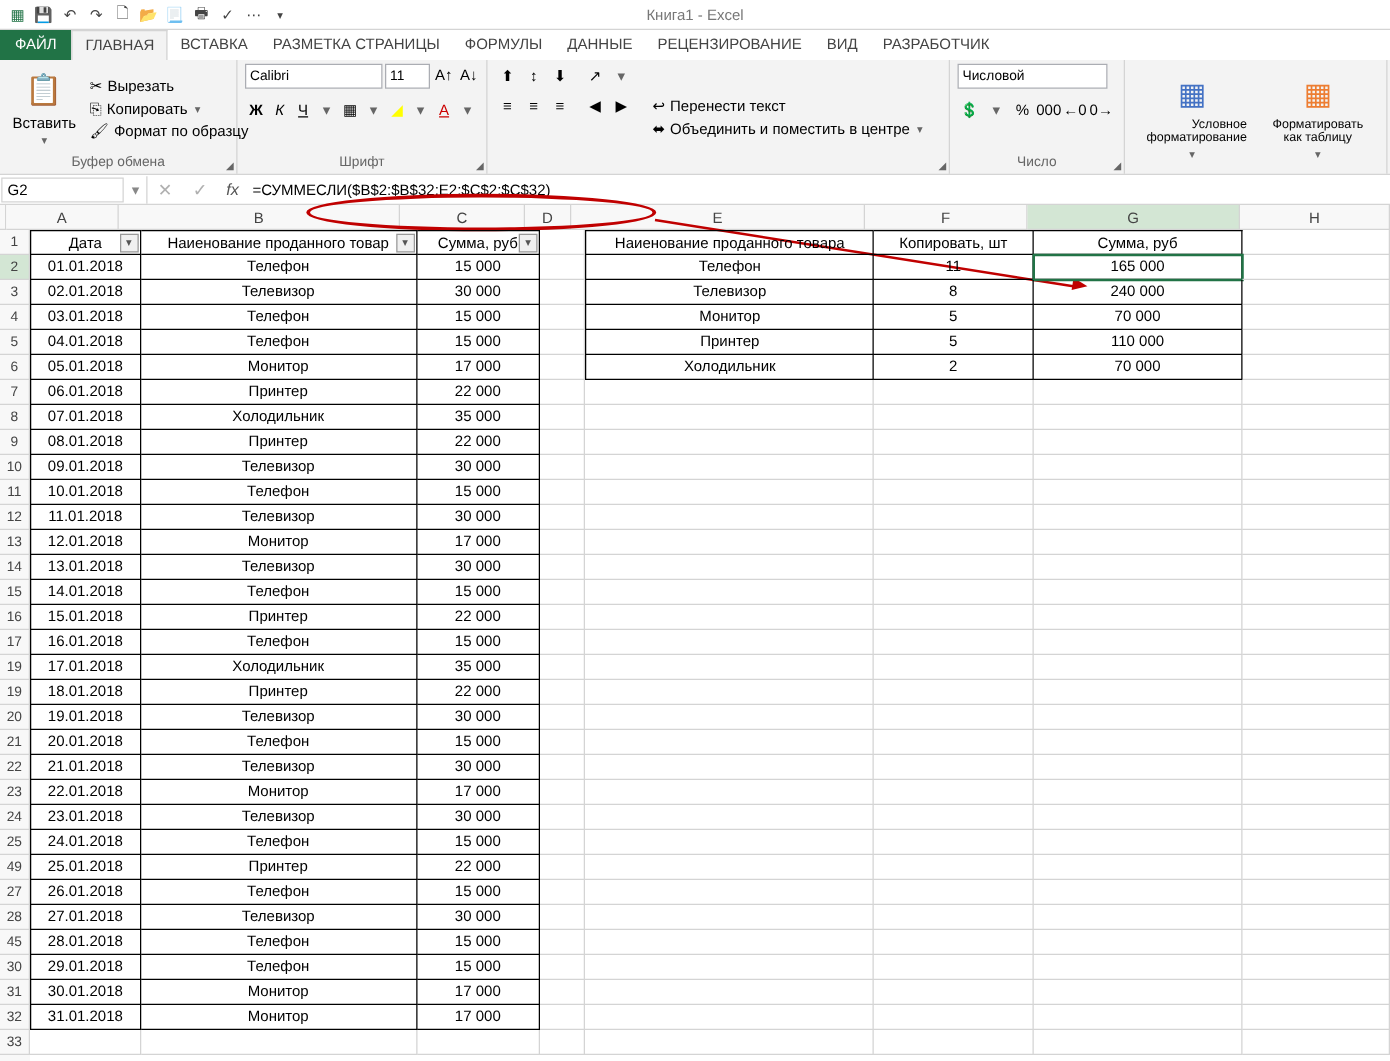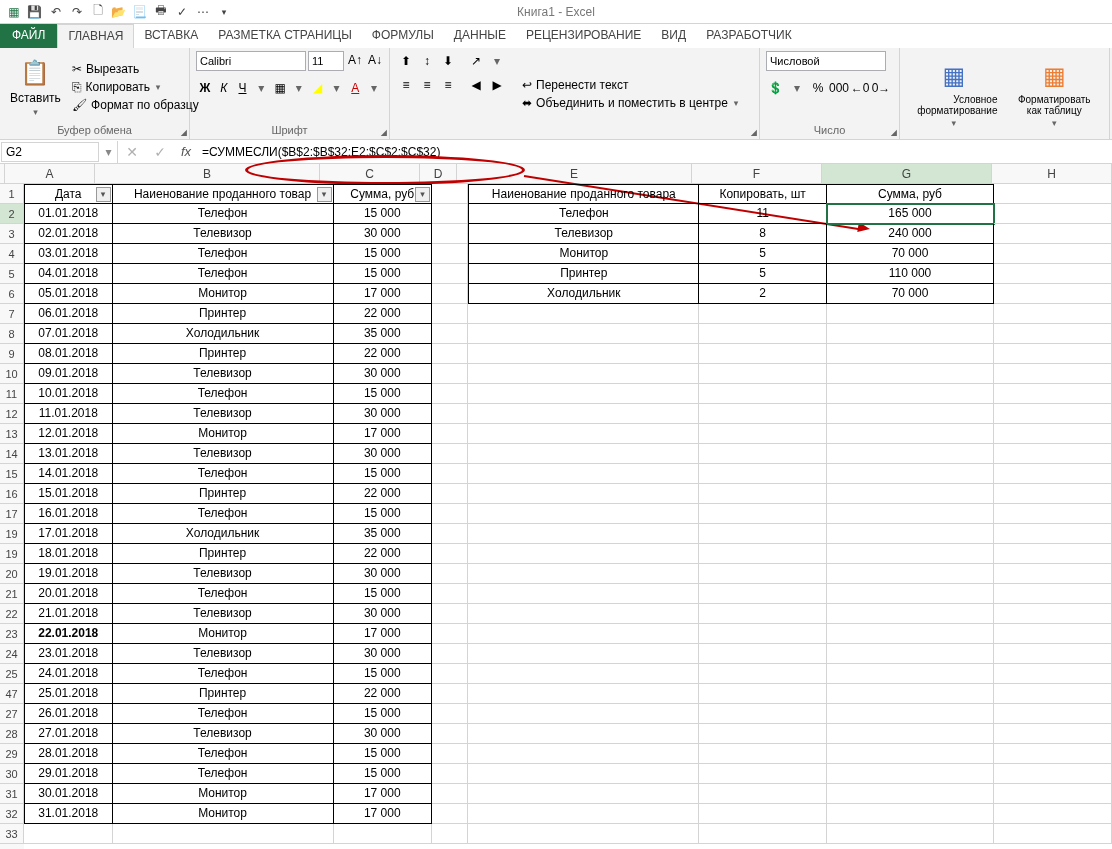--- a/index.html
+++ b/index.html
@@ -263,24 +263,24 @@
       <div>16</div>
       <div>17</div>
       <div>19</div>
       <div>19</div>
       <div>20</div>
       <div>21</div>
       <div>22</div>
       <div>23</div>
       <div>24</div>
       <div>25</div>
-      <div>47</div>
+      <div>49</div>
       <div>27</div>
       <div>28</div>
-      <div>29</div>
+      <div>45</div>
       <div>30</div>
       <div>31</div>
       <div>32</div>
       <div>33</div>
     </div>
   <div class="gridwrap">
     <div class="cells" id="cells">
         <div class="row">
           <div class="cell A b bt bl c" style="width: 90px;">Дата<span class="filter-arrow">▾</span></div>
           <div class="cell B b bt c" style="width: 225px;">Наиенование проданного товар<span class="filter-arrow">▾</span></div>
@@ -495,21 +495,21 @@
           <div class="cell A b bl c" style="width: 90px;">21.01.2018</div>
           <div class="cell B b c" style="width: 225px;">Телевизор</div>
           <div class="cell C b c" style="width: 100px;">30 000</div>
           <div class="cell D " style="width: 37px;"></div>
           <div class="cell E " style="width: 235px;"></div>
           <div class="cell F " style="width: 130px;"></div>
           <div class="cell G " style="width: 170px;"></div>
           <div class="cell H " style="width: 120px;"></div>
         </div>
         <div class="row">
-          <div class="cell A b bl c" style="width: 90px; font-weight: bold;">22.01.2018</div>
+          <div class="cell A b bl c" style="width: 90px;">22.01.2018</div>
           <div class="cell B b c" style="width: 225px;">Монитор</div>
           <div class="cell C b c" style="width: 100px;">17 000</div>
           <div class="cell D " style="width: 37px;"></div>
           <div class="cell E " style="width: 235px;"></div>
           <div class="cell F " style="width: 130px;"></div>
           <div class="cell G " style="width: 170px;"></div>
           <div class="cell H " style="width: 120px;"></div>
         </div>
         <div class="row">
           <div class="cell A b bl c" style="width: 90px;">23.01.2018</div>

